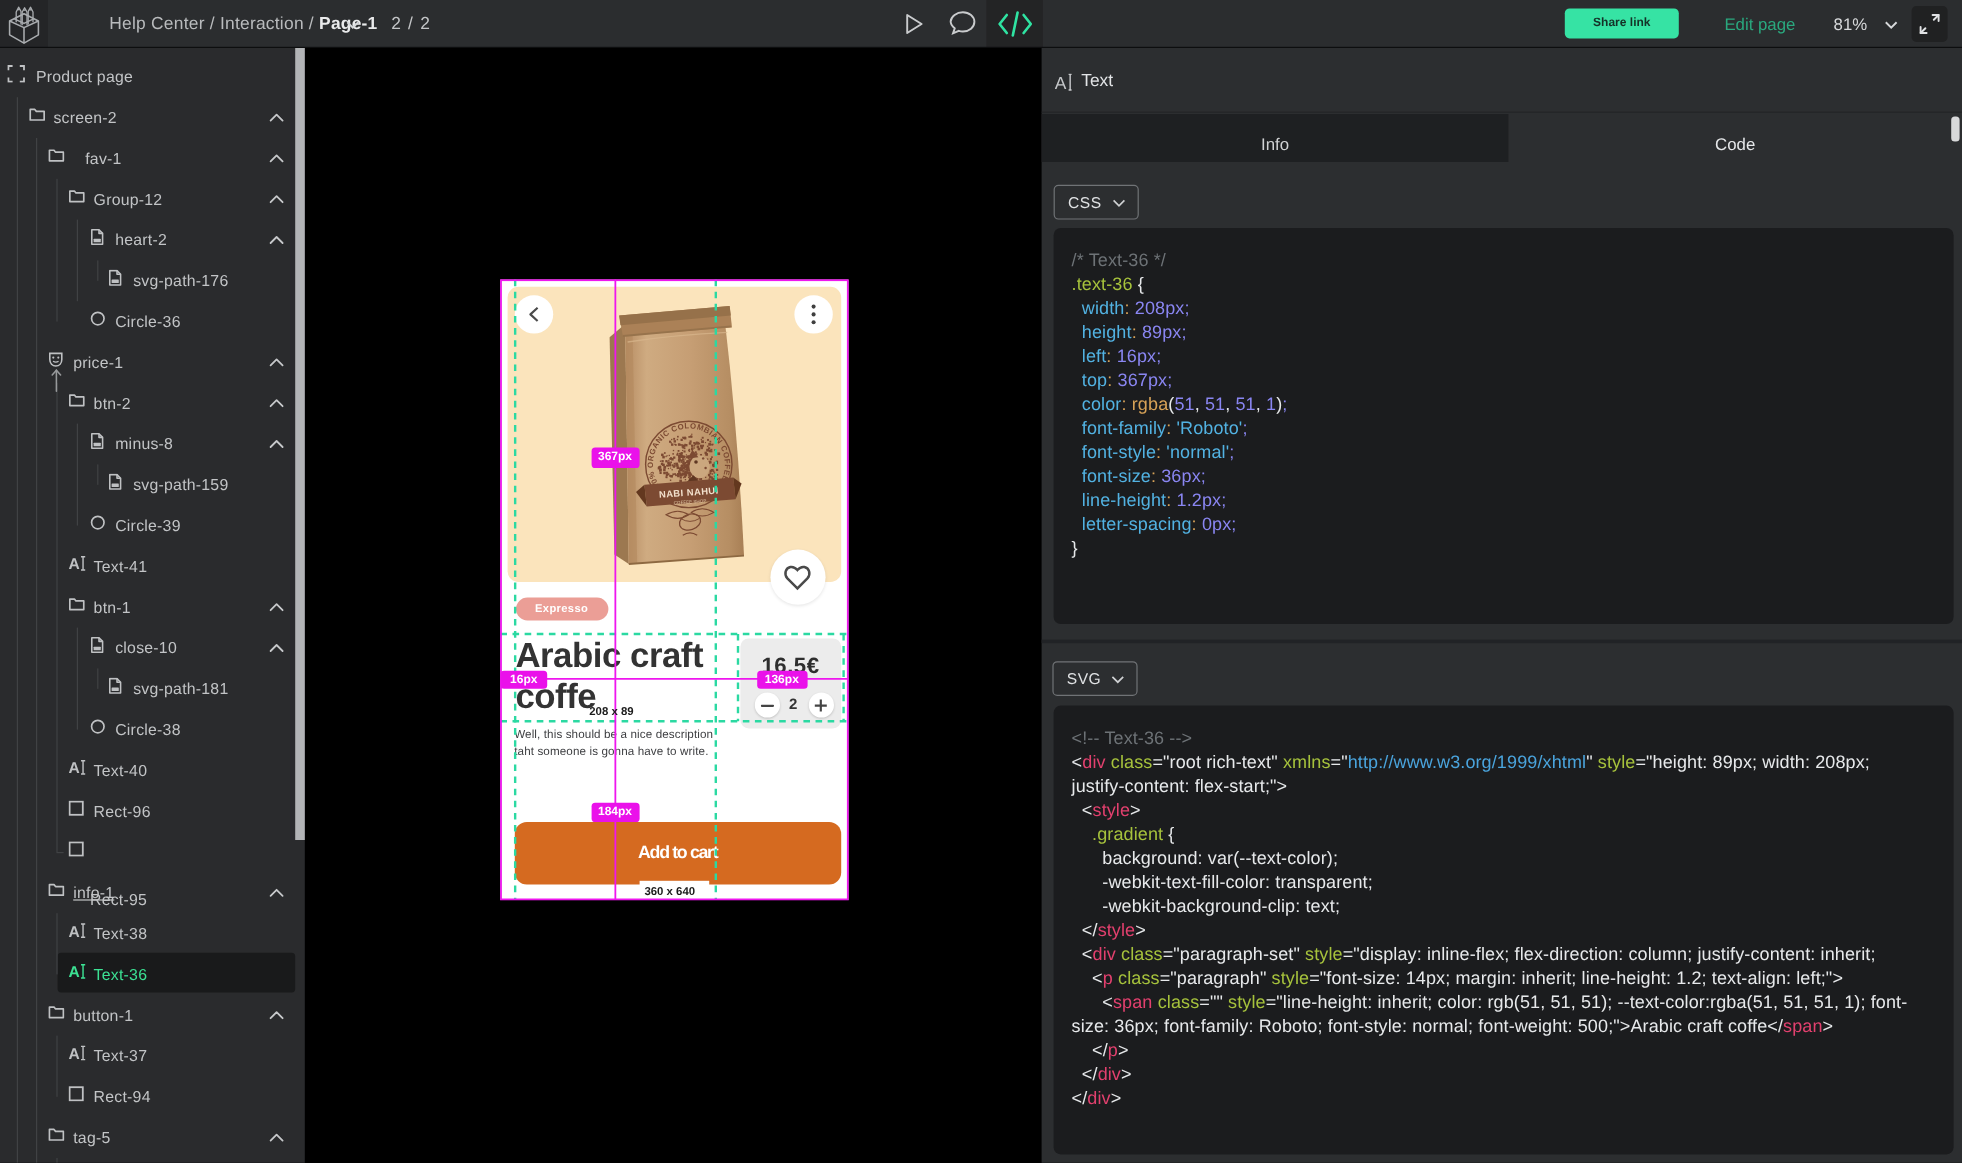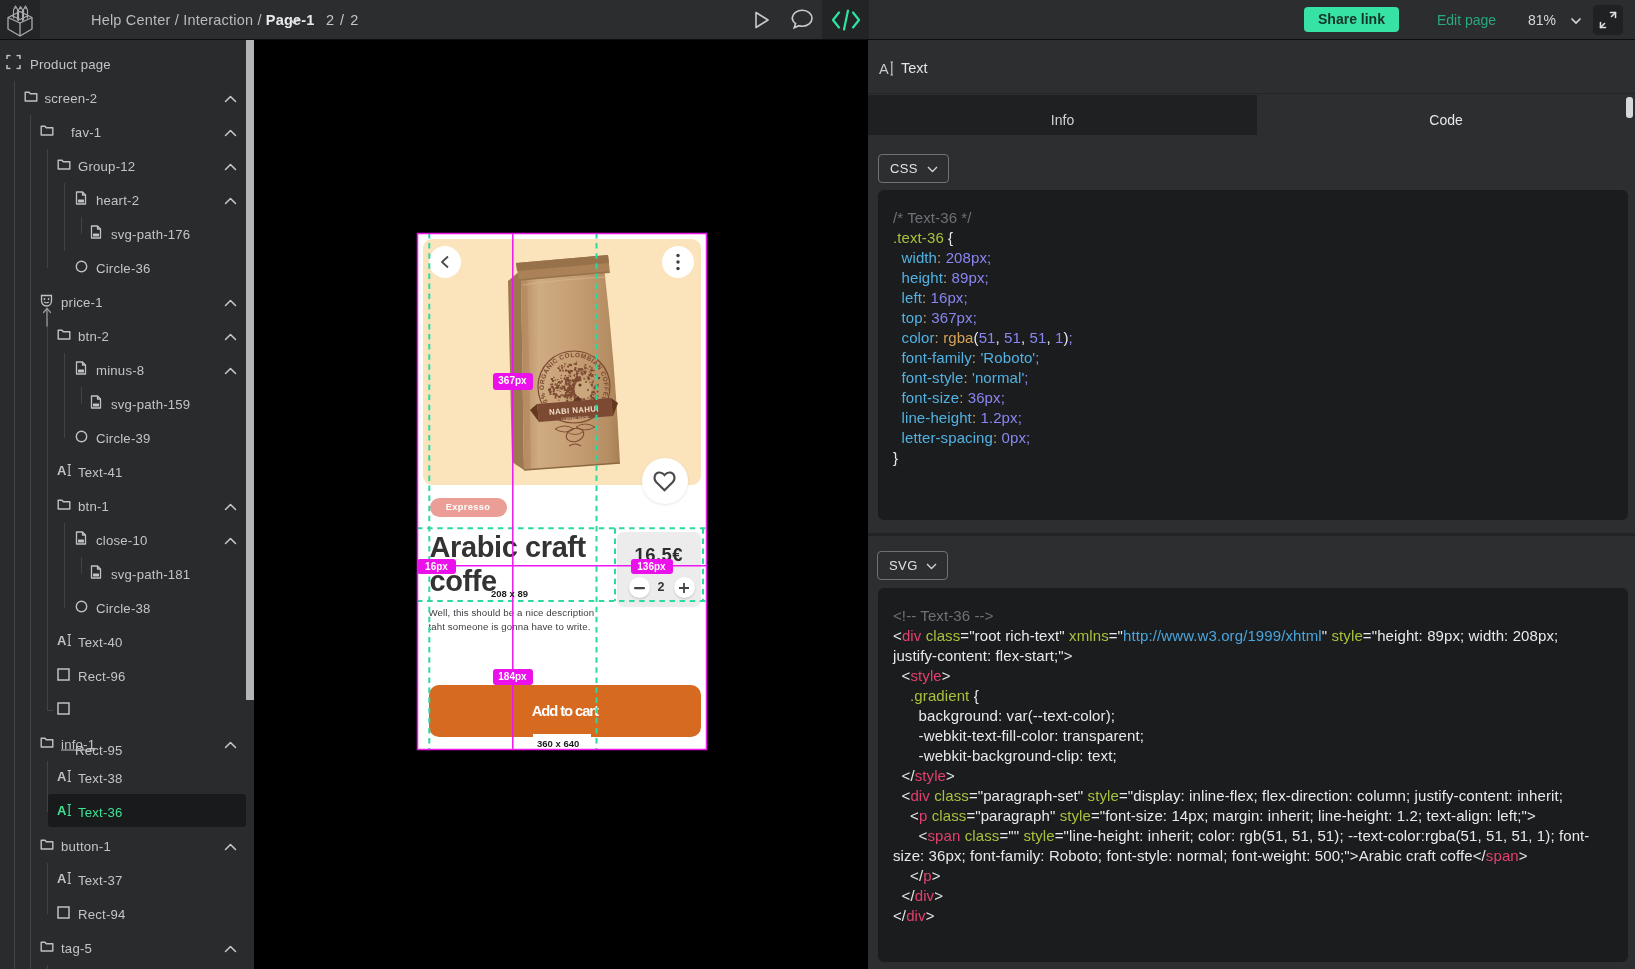--- a/index.html
+++ b/index.html
@@ -5,21 +5,21 @@
 html,body{width:1635px;height:969px;background:#000;overflow:hidden;
  font-family:"Liberation Sans",sans-serif;}
 
 #topbar{position:absolute;left:0;top:0;width:1635px;height:40px;background:#2b2d2f;}
 #logobox{position:absolute;left:0;top:0;width:40px;height:40px;background:#242527;}
 #crumb{position:absolute;left:59px;top:0;height:40px;line-height:40px;font-size:14.5px;color:#b9bbbd;letter-spacing:.2px;margin-left:32px;}
 #crumb b{color:#e9eaeb;font-weight:bold;}
 #pages{position:absolute;left:326px;top:0;height:40px;line-height:40px;font-size:14.5px;color:#c3c5c7;letter-spacing:1px;}
 #codebox{position:absolute;left:822px;top:0;width:47px;height:40px;background:#232425;}
 #sharebtn{position:absolute;left:1304px;top:7px;width:95px;height:25px;background:#36e3a4;border-radius:4px;
- color:#153228;font-size:14px;font-weight:bold;text-align:center;line-height:25px;}
+ color:#153228;font-size:10px;font-weight:bold;text-align:center;line-height:25px;}
 #editpage{position:absolute;left:1437px;top:0;height:40px;line-height:40px;font-size:14px;color:#2aa87e;}
 #zoom{position:absolute;left:1528px;top:0;height:56px;line-height:40px;font-size:14px;color:#d6d8da;}
 #expandbox{position:absolute;left:1593px;top:5px;width:30px;height:30px;background:#202122;border-radius:4px;}
 
 #sidebar{position:absolute;left:0;top:40px;width:254px;height:929px;background:#2a2b2d;overflow:hidden;}
 .srow{position:absolute;left:0;width:246px;height:34px;}
 .slab{position:absolute;top:50%;transform:translateY(-50%);font-size:13.2px;color:#c2c4c6;letter-spacing:.2px;white-space:nowrap;}
 .sic{position:absolute;top:50%;transform:translateY(-50%);}
 .caret{position:absolute;left:224px;top:50%;transform:translateY(-50%);}
 .guide{position:absolute;width:1px;background:#404244;}

